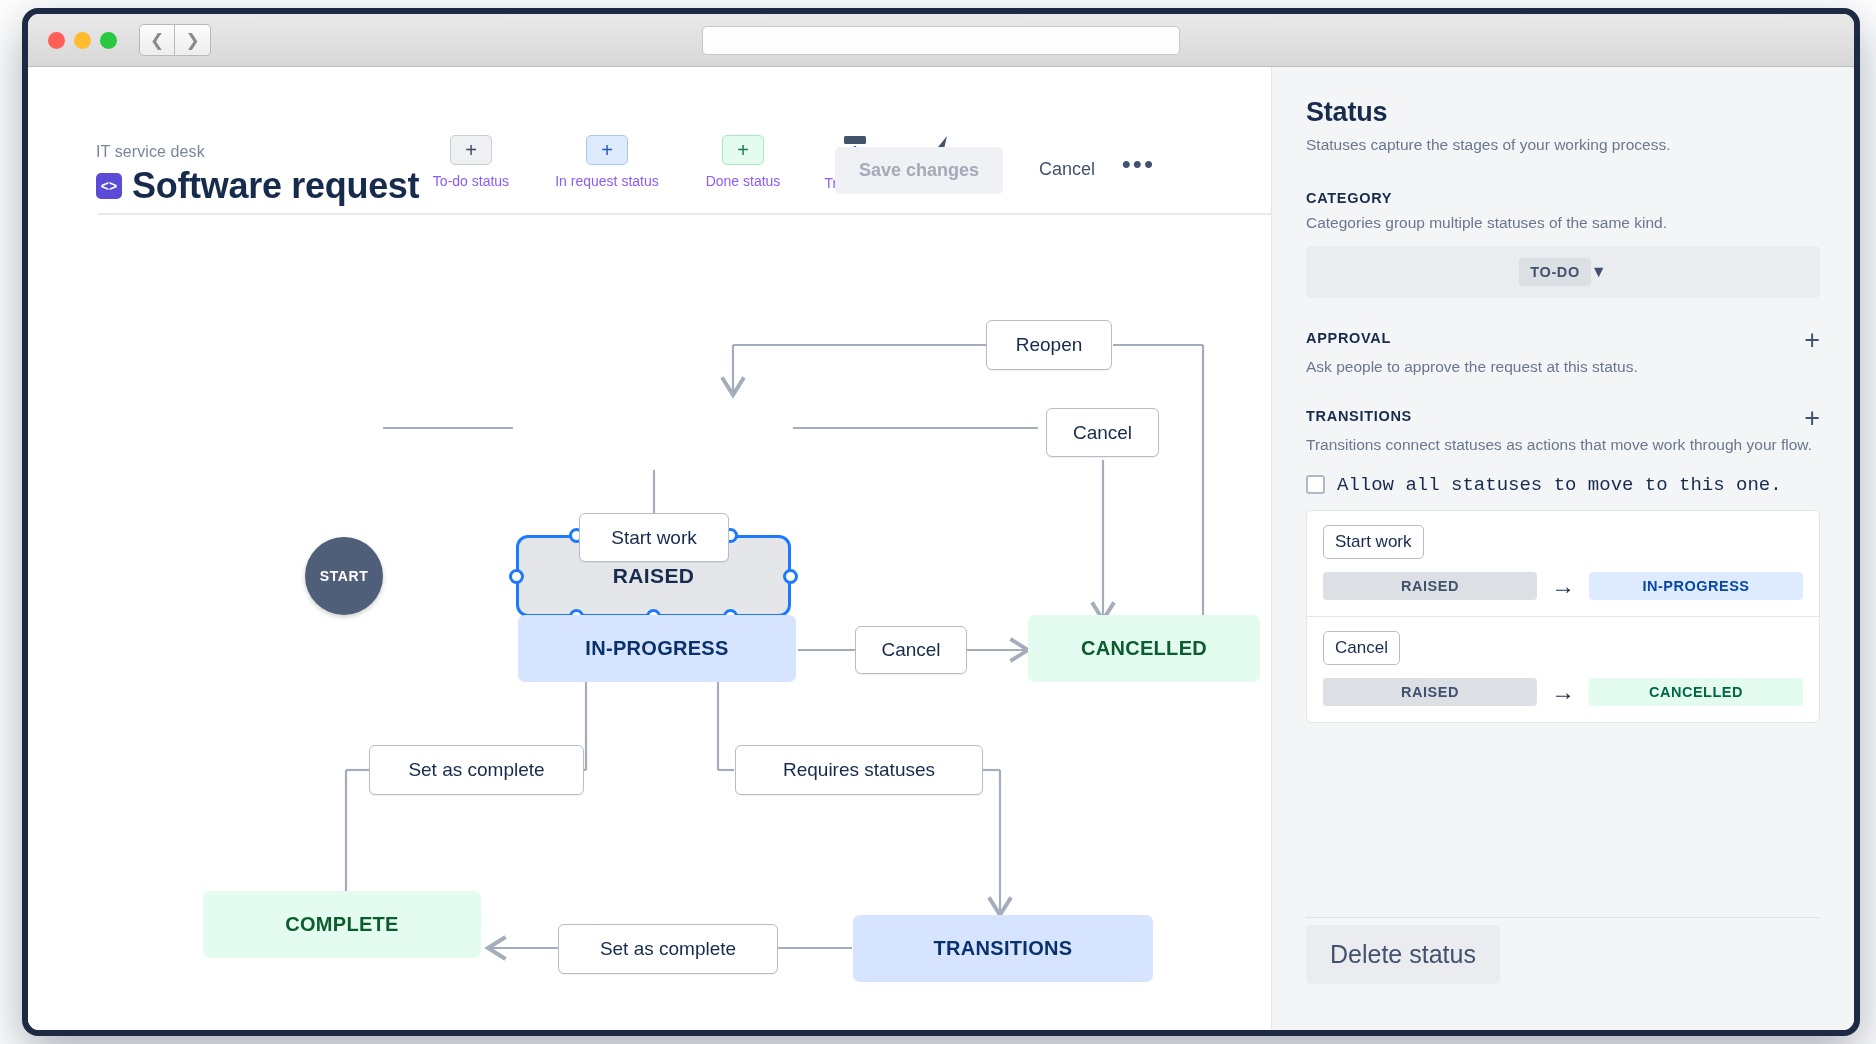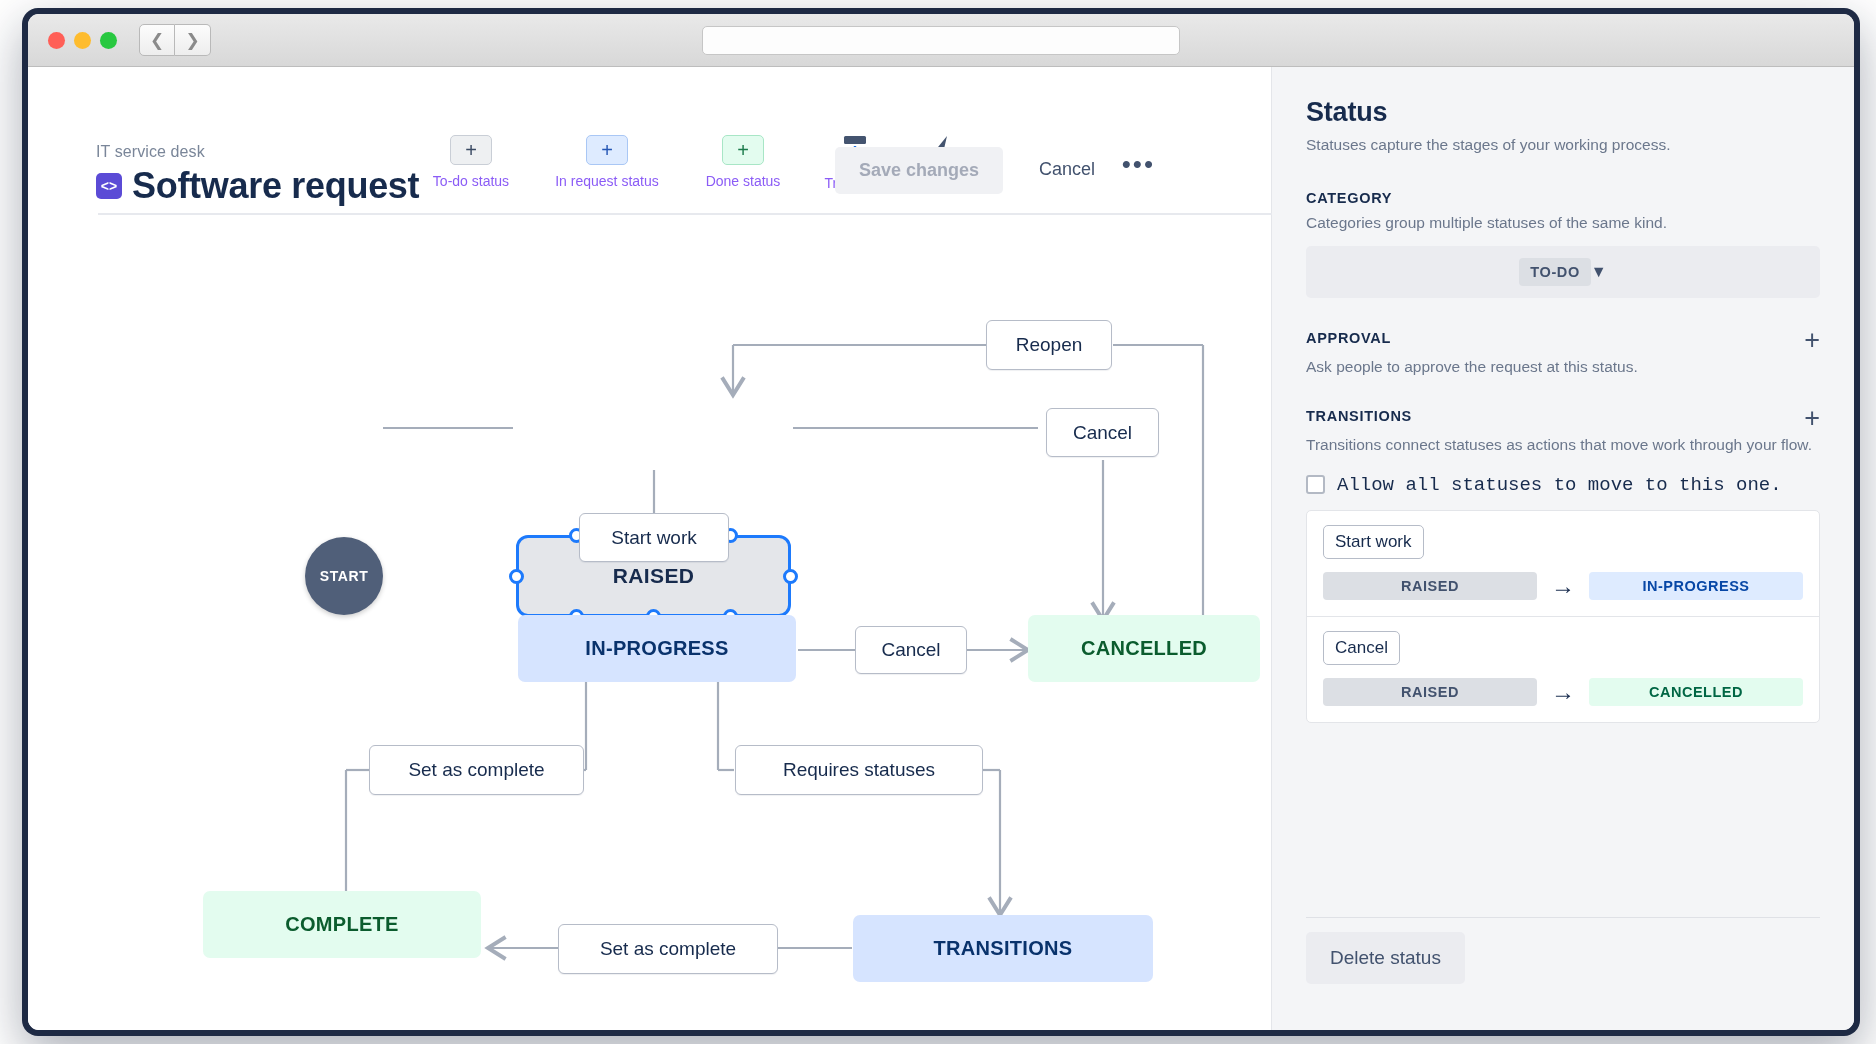--- a/index.html
+++ b/index.html
@@ -249,21 +249,21 @@
   .tr-arrow { font-size: 24px; color: #172b4d; line-height: 1; }
 
   #panel-divider {
     position: absolute; left: 34px; right: 34px;
     bottom: 112px; height: 1px; background: #dfe1e6;
   }
   #delete-btn {
     position: absolute; left: 34px; bottom: 46px;
     background: #ebecf0; color: #42526e;
     border: none; border-radius: 5px;
-    font-size: 19px; padding: 15px 24px;
+    font-size: 25px; padding: 15px 24px;
     font-family: inherit;
   }
 </style>
 </head>
 <body>
 
 <div id="app-window">
   <div id="window-inner">
 
     <div id="titlebar">

